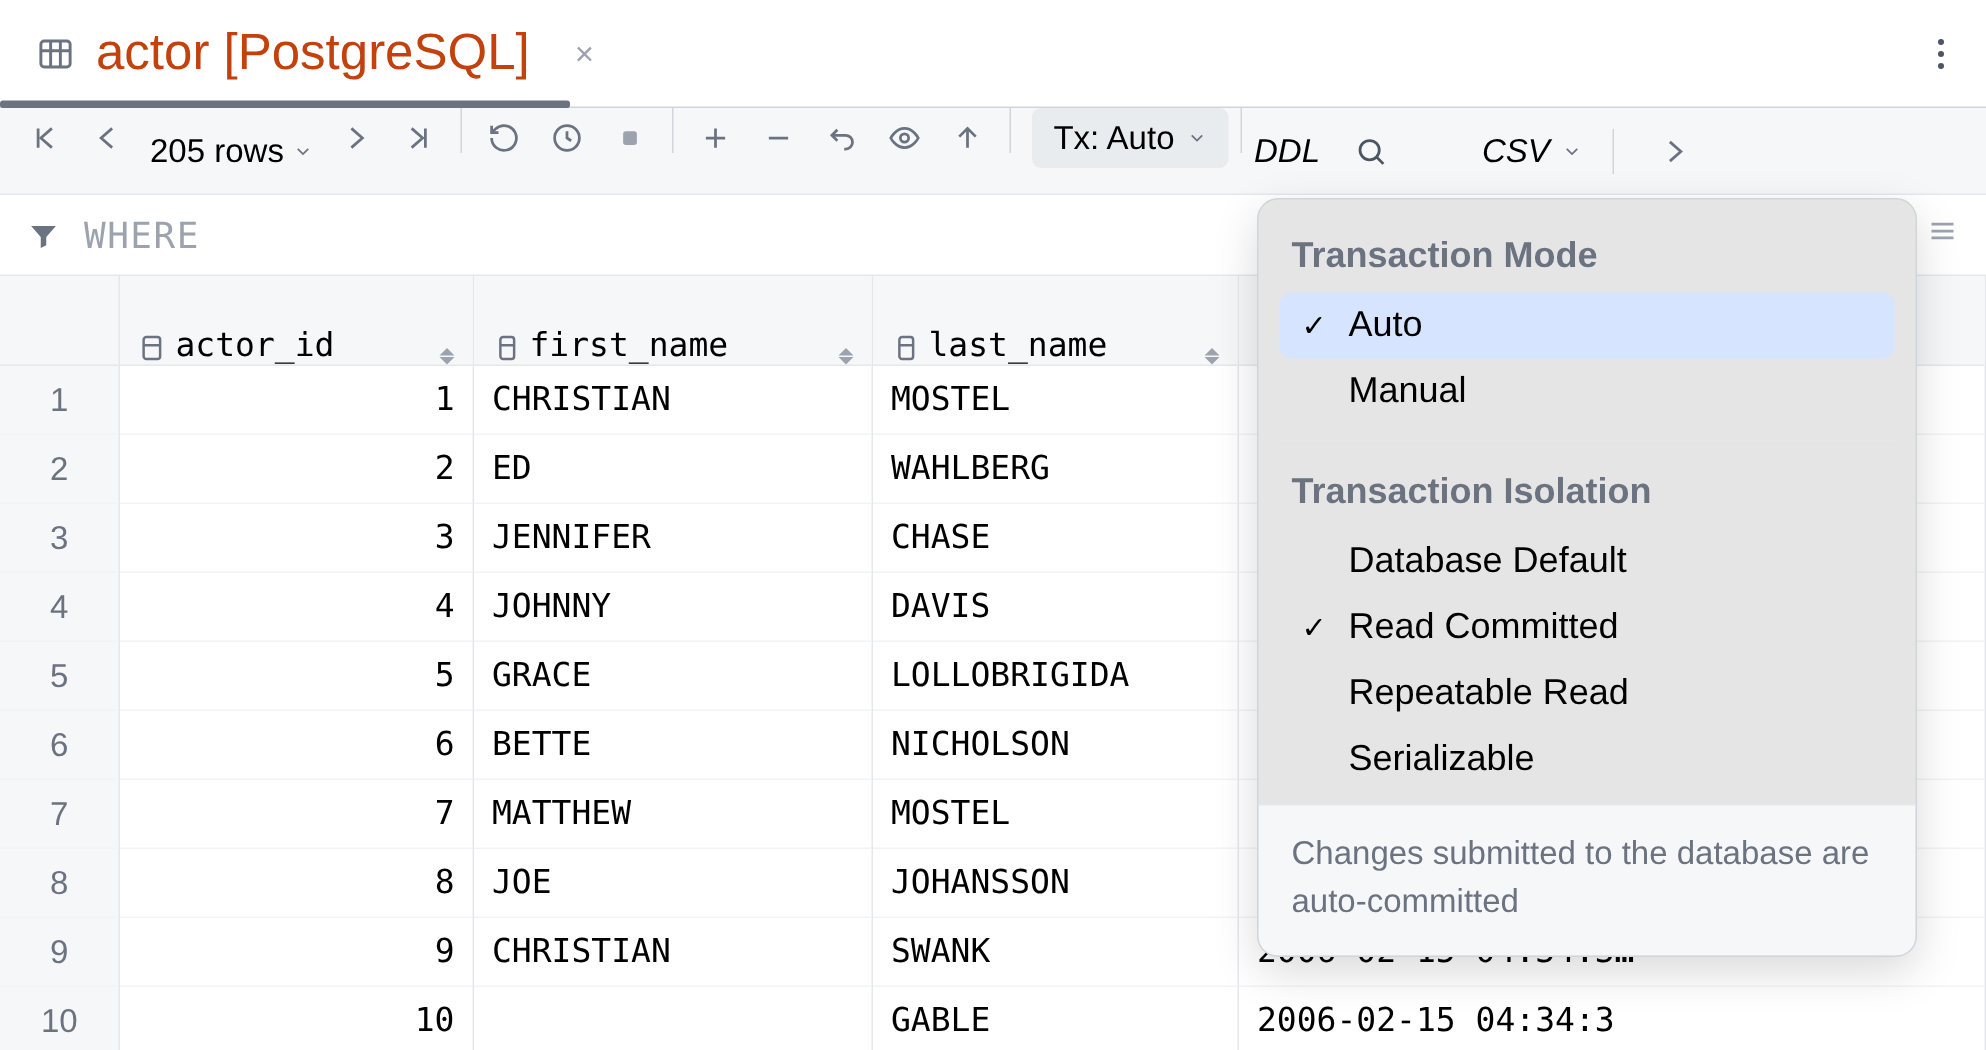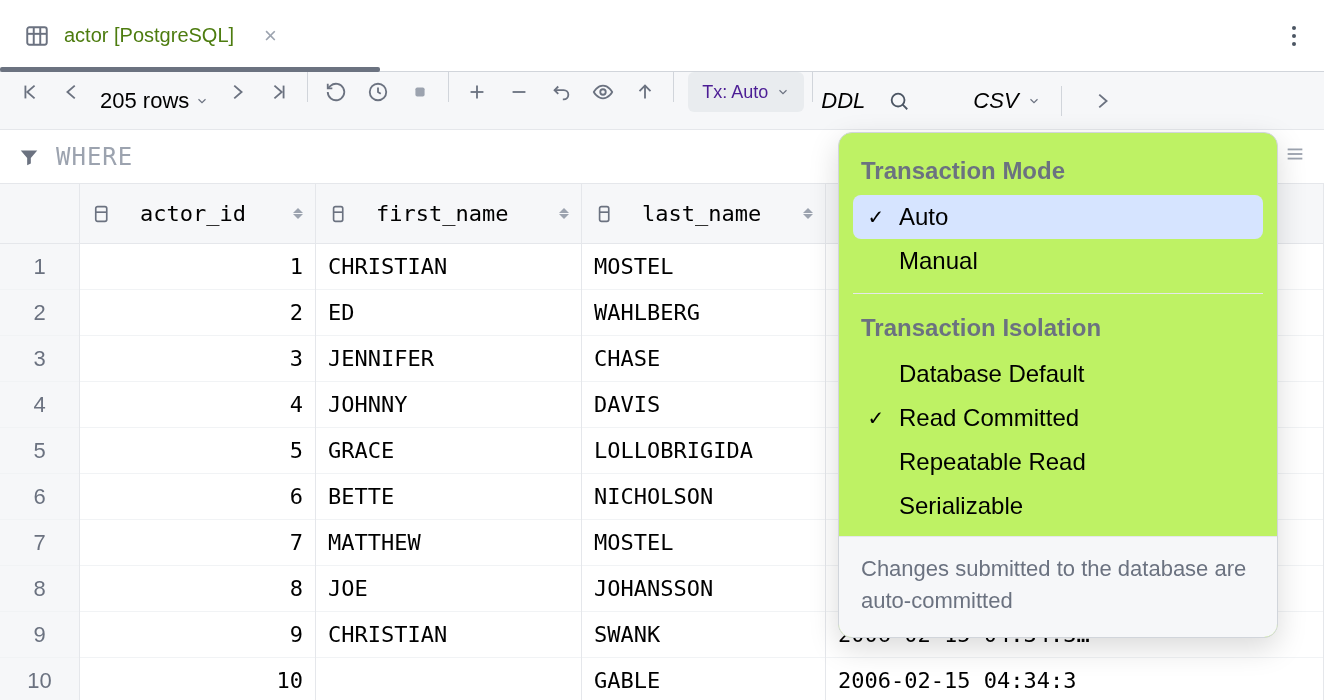--- a/index.html
+++ b/index.html
@@ -34,21 +34,21 @@
 }
 .tab-underline {
   position: absolute;
   bottom: -1px;
   left: 0;
   width: 380px;
   height: 5px;
   background: #6b7280;
   border-radius: 2px;
 }
-.tab-title { font-size: 20px; color: #4d7c0f; }
+.tab-title { font-size: 34px; color: #c2410c; }
 .close-x { color: #9ca3af; font-size: 22px; margin-left: 16px; cursor: pointer; }
 .kebab { display: flex; flex-direction: column; gap: 4px; cursor: pointer; padding: 8px;}
 .kebab span { width: 4px; height: 4px; border-radius: 50%; background: #4b5563; }
 
 
 .toolbar {
   display: flex;
   height: 58px;
   background: #f6f7f9;
   border-bottom: 1px solid #e5e7eb;
@@ -69,22 +69,22 @@
 .tsep { width: 1px; height: 30px; background: #d1d5db; margin: 0 6px; }
 .rows-label { color: #000; font-size: 22px; padding: 0 6px; display: flex; align-items: center; gap: 6px; }
 .txbtn {
   background: #e9ecef;
   border-radius: 6px;
   padding: 0 14px;
   height: 40px;
   display: flex;
   align-items: center;
   gap: 8px;
-  font-size: 18px;
-  color: #4c1d95;
+  font-size: 22px;
+  color: #000000;
   margin-left: 6px;
   cursor: pointer;
 }
 .toolbar-right {
   display: flex;
   align-items: center;
   gap: 14px;
   font-style: italic;
 }
 .ddl-lbl, .csv-lbl { font-size: 22px; color: #000; }
@@ -120,23 +120,23 @@
 }
 .cols { display: flex; flex: 1; }
 .col { border-right: 1px solid #e5e7eb; }
 .col-id { width: 236px; }
 .col-fn { width: 266px; }
 .col-ln { width: 244px; }
 .col-lu { flex: 1; }
 .chead {
   height: 60px;
   display: flex;
-  align-items: center;
+  align-items: flex-end;
   padding: 0 12px;
-  gap: 24px;
+  gap: 1px;
   background: #f6f7f9;
   border-bottom: 1px solid #e5e7eb;
   font-size: 22px;
 }
 .sort-ic { margin-left: auto; color: #9ca3af; display: flex; flex-direction: column; gap: 1px; align-items: center;}
 .sort-ic span { width: 0; height: 0; border-left: 5px solid transparent; border-right: 5px solid transparent; }
 .sort-ic .up { border-bottom: 5px solid #9ca3af; }
 .sort-ic .dn { border-top: 5px solid #9ca3af; }
 .cell {
   height: 46px;
@@ -147,21 +147,21 @@
   border-bottom: 1px solid #f1f3f5;
 }
 .col-id .cell { justify-content: flex-end; }
 
 
 .dropdown {
   position: absolute;
   top: 132px;
   left: 838px;
   width: 440px;
-  background: #bef264;
+  background: #e5e5e5;
   border: 1px solid #d1d5db;
   border-radius: 14px;
   box-shadow: 0 10px 30px rgba(0,0,0,0.15);
   overflow: hidden;
 }
 .dd-body { padding: 14px 14px 8px 14px; }
 .dd-sect {
   color: #6b7280;
   font-weight: 600;
   font-size: 24px;

